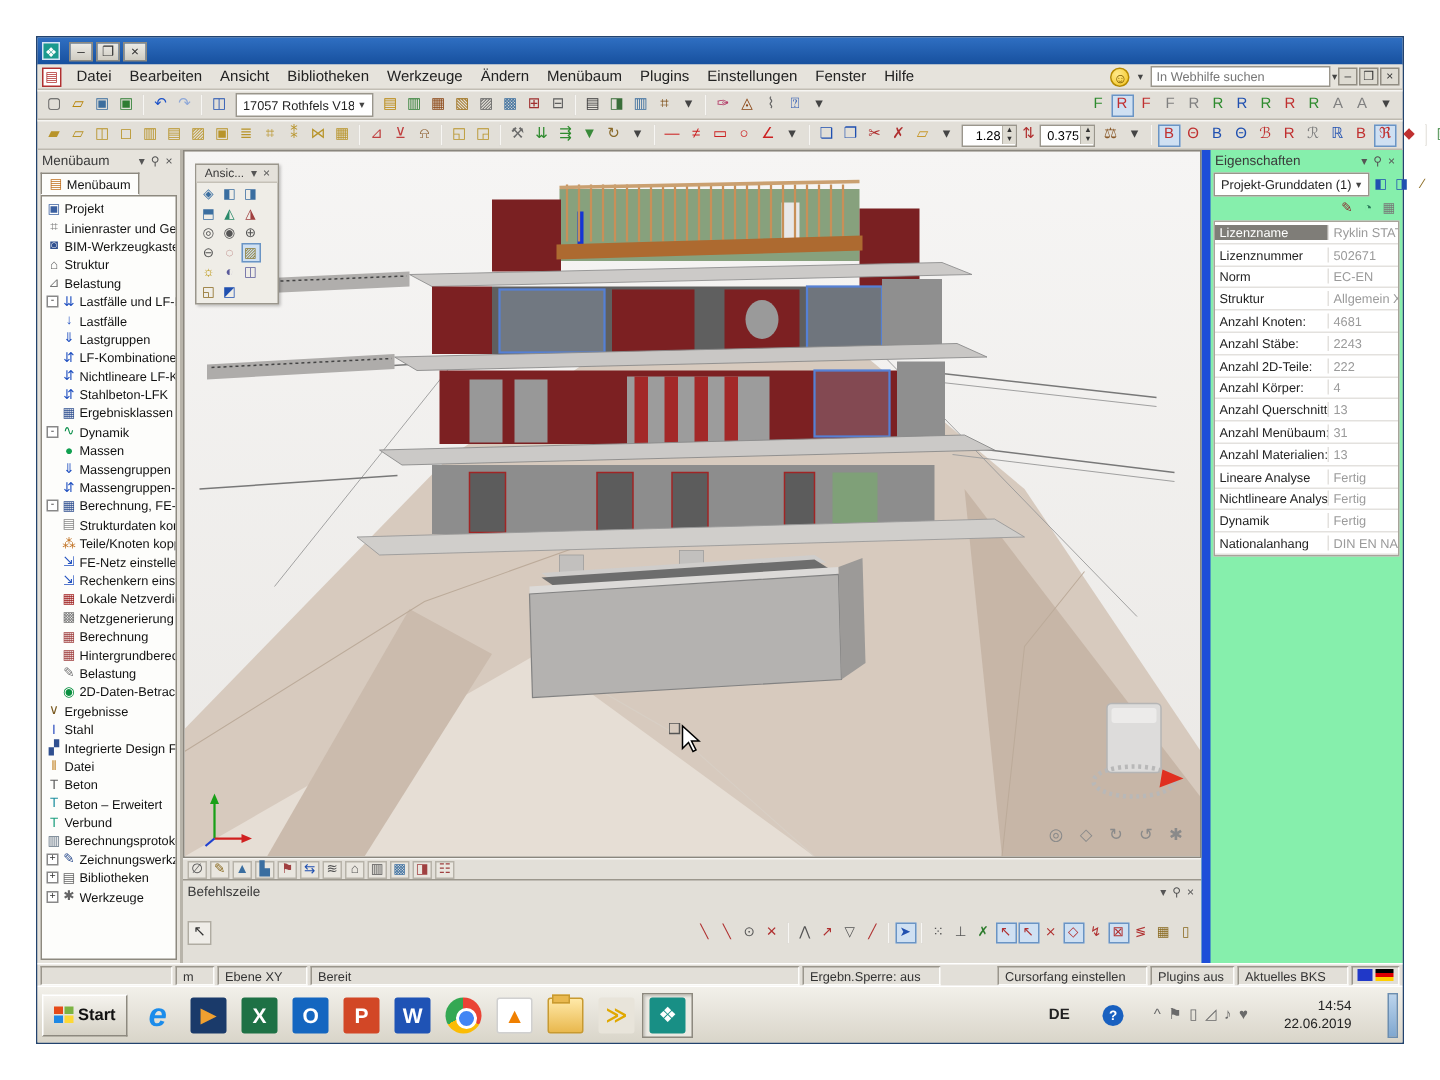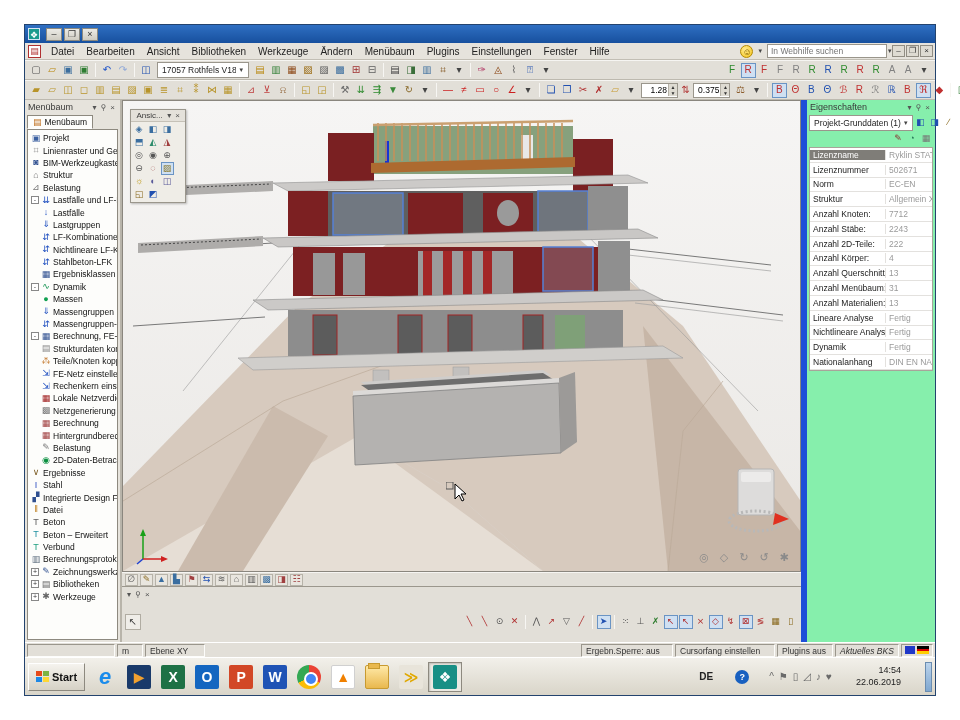--- a/index.html
+++ b/index.html
@@ -649,20 +649,21 @@
           <span class="icn" style="color: rgb(85, 85, 85);">≋</span>
           <span class="icn" style="color: rgb(85, 85, 85);">⌂</span>
           <span class="icn" style="color: rgb(85, 85, 85);">▥</span>
           <span class="icn" style="color: rgb(58, 110, 160);">▩</span>
           <span class="icn" style="color: rgb(160, 64, 64);">◨</span>
           <span class="icn" style="color: rgb(160, 64, 64);">☷</span>
         </div>
 
       <div class="cmd">
         <div class="panel-hdr">
+          <span class="ph-title">Befehlszeile</span>
           <span class="phbtn">▾</span>
           <span class="phbtn">⚲</span>
           <span class="phbtn">×</span>
         </div>
         <div class="cmdrow">
           <span class="pointer">↖</span>
           <span class="grow"></span>
           <span class="tb-group snap">
               <span class="icn" style="color: rgb(176, 48, 48);">╲</span>
               <span class="icn" style="color: rgb(176, 48, 48);">╲</span>
@@ -730,21 +731,21 @@
           <div class="prow">
             <div class="plabel">Norm</div>
             <div class="pvalue">EC-EN</div>
           </div>
           <div class="prow">
             <div class="plabel">Struktur</div>
             <div class="pvalue">Allgemein XYZ</div>
           </div>
           <div class="prow">
             <div class="plabel">Anzahl Knoten:</div>
-            <div class="pvalue">7712</div>
+            <div class="pvalue">4681</div>
           </div>
           <div class="prow">
             <div class="plabel">Anzahl Stäbe:</div>
             <div class="pvalue">2243</div>
           </div>
           <div class="prow">
             <div class="plabel">Anzahl 2D-Teile:</div>
             <div class="pvalue">222</div>
           </div>
           <div class="prow">
@@ -781,26 +782,27 @@
           </div>
         </div>
     </div>
   </div>
 
   <div class="statusbar">
     <span style="display:flex;gap:2px;flex:1;">
         <span class="scell" style="width: 88px;"></span>
         <span class="scell" style="width: 26px;">m</span>
         <span class="scell" style="width: 60px;">Ebene XY</span>
+        <span class="scell sflex">Bereit</span>
       </span>
     <span style="display:flex;gap:2px;">
         <span class="scell" style="width: 92px;">Ergebn.Sperre: aus</span>
-        <span class="scell" style="width: 100px;">Cursorfang einstellen</span>
+        <span class="scell" style="width: 100px; margin-left: 36px;">Cursorfang einstellen</span>
         <span class="scell" style="width: 56px;">Plugins aus</span>
-        <span class="scell" style="width: 64px; font-style: italic;">Aktuelles BKS</span>
+        <span class="scell" style="width: 74px;">Aktuelles BKS</span>
       </span>
     <span class="flagbox">
       <span class="flag-blue"></span>
       <span class="flag-de"></span>
     </span>
   </div>
 
   <div class="taskbar">
     <span class="startbtn">
       <span class="winflag">

